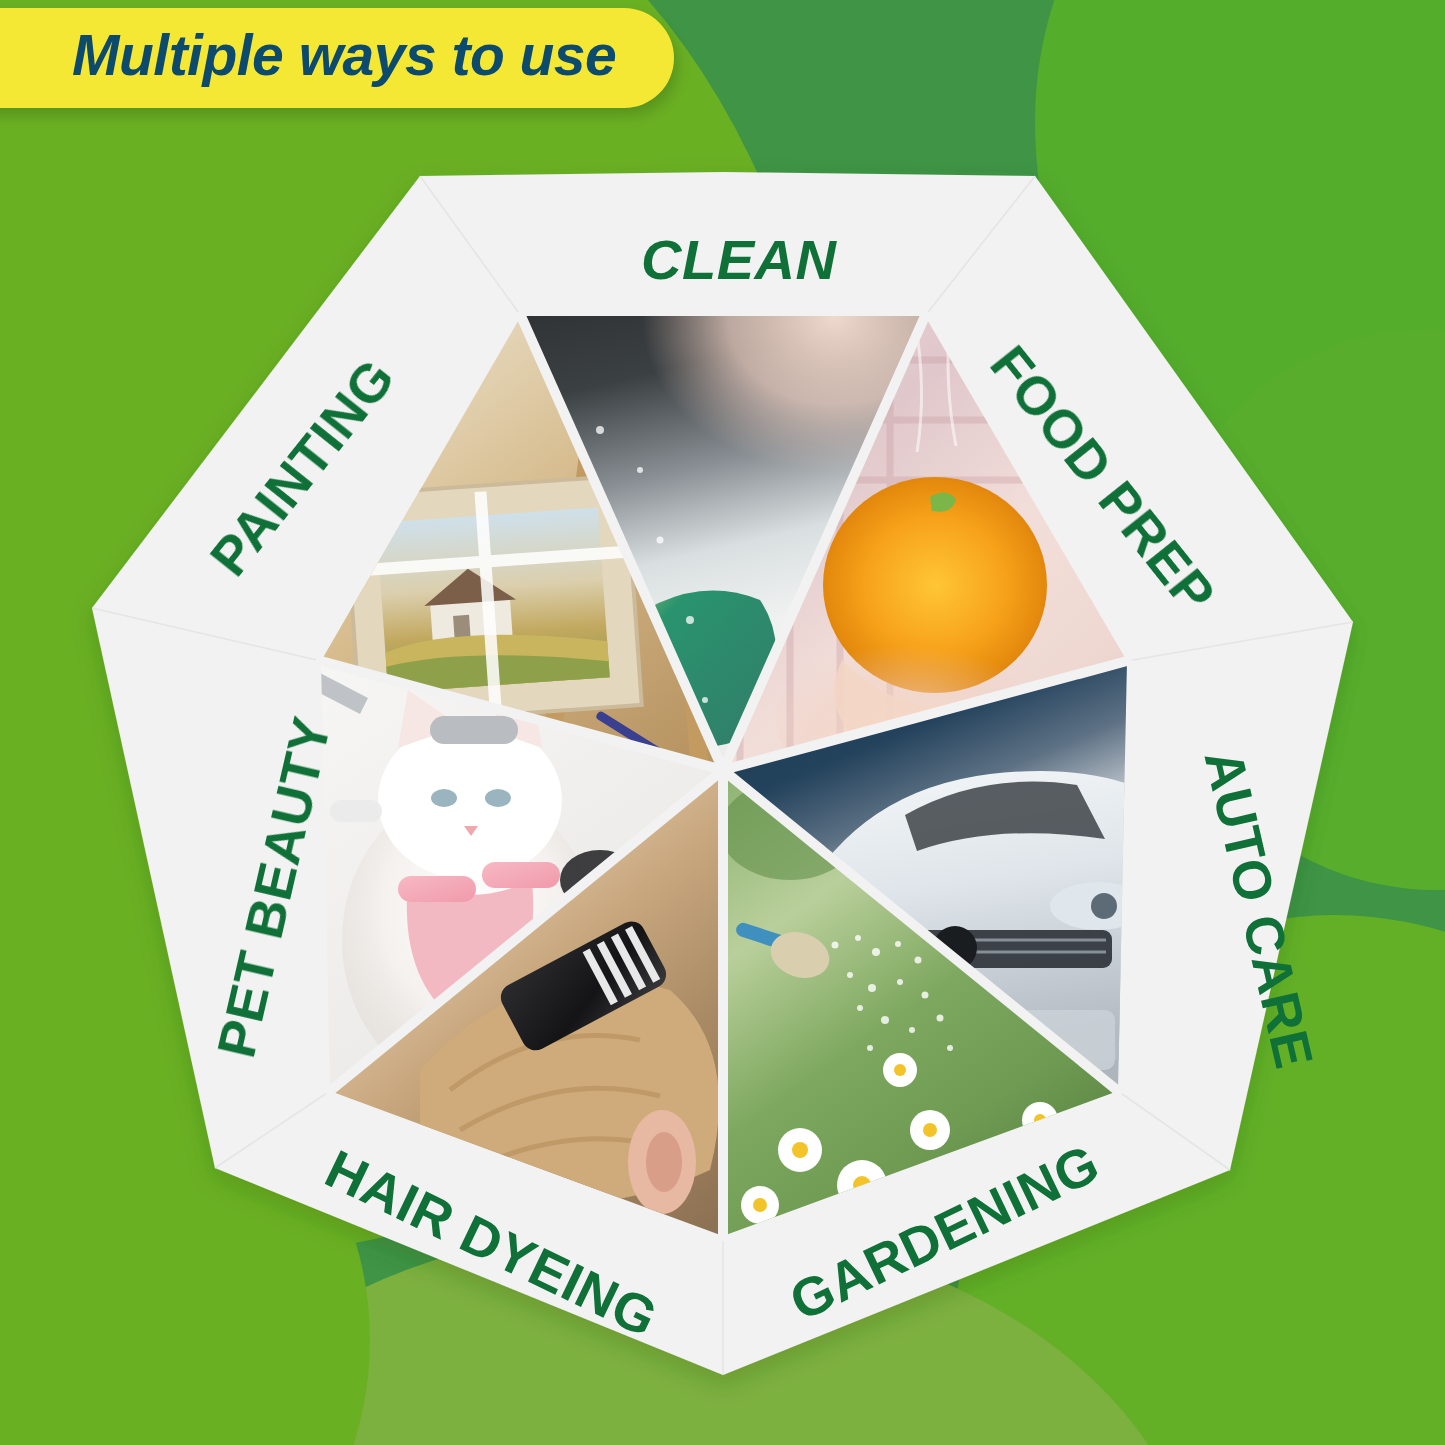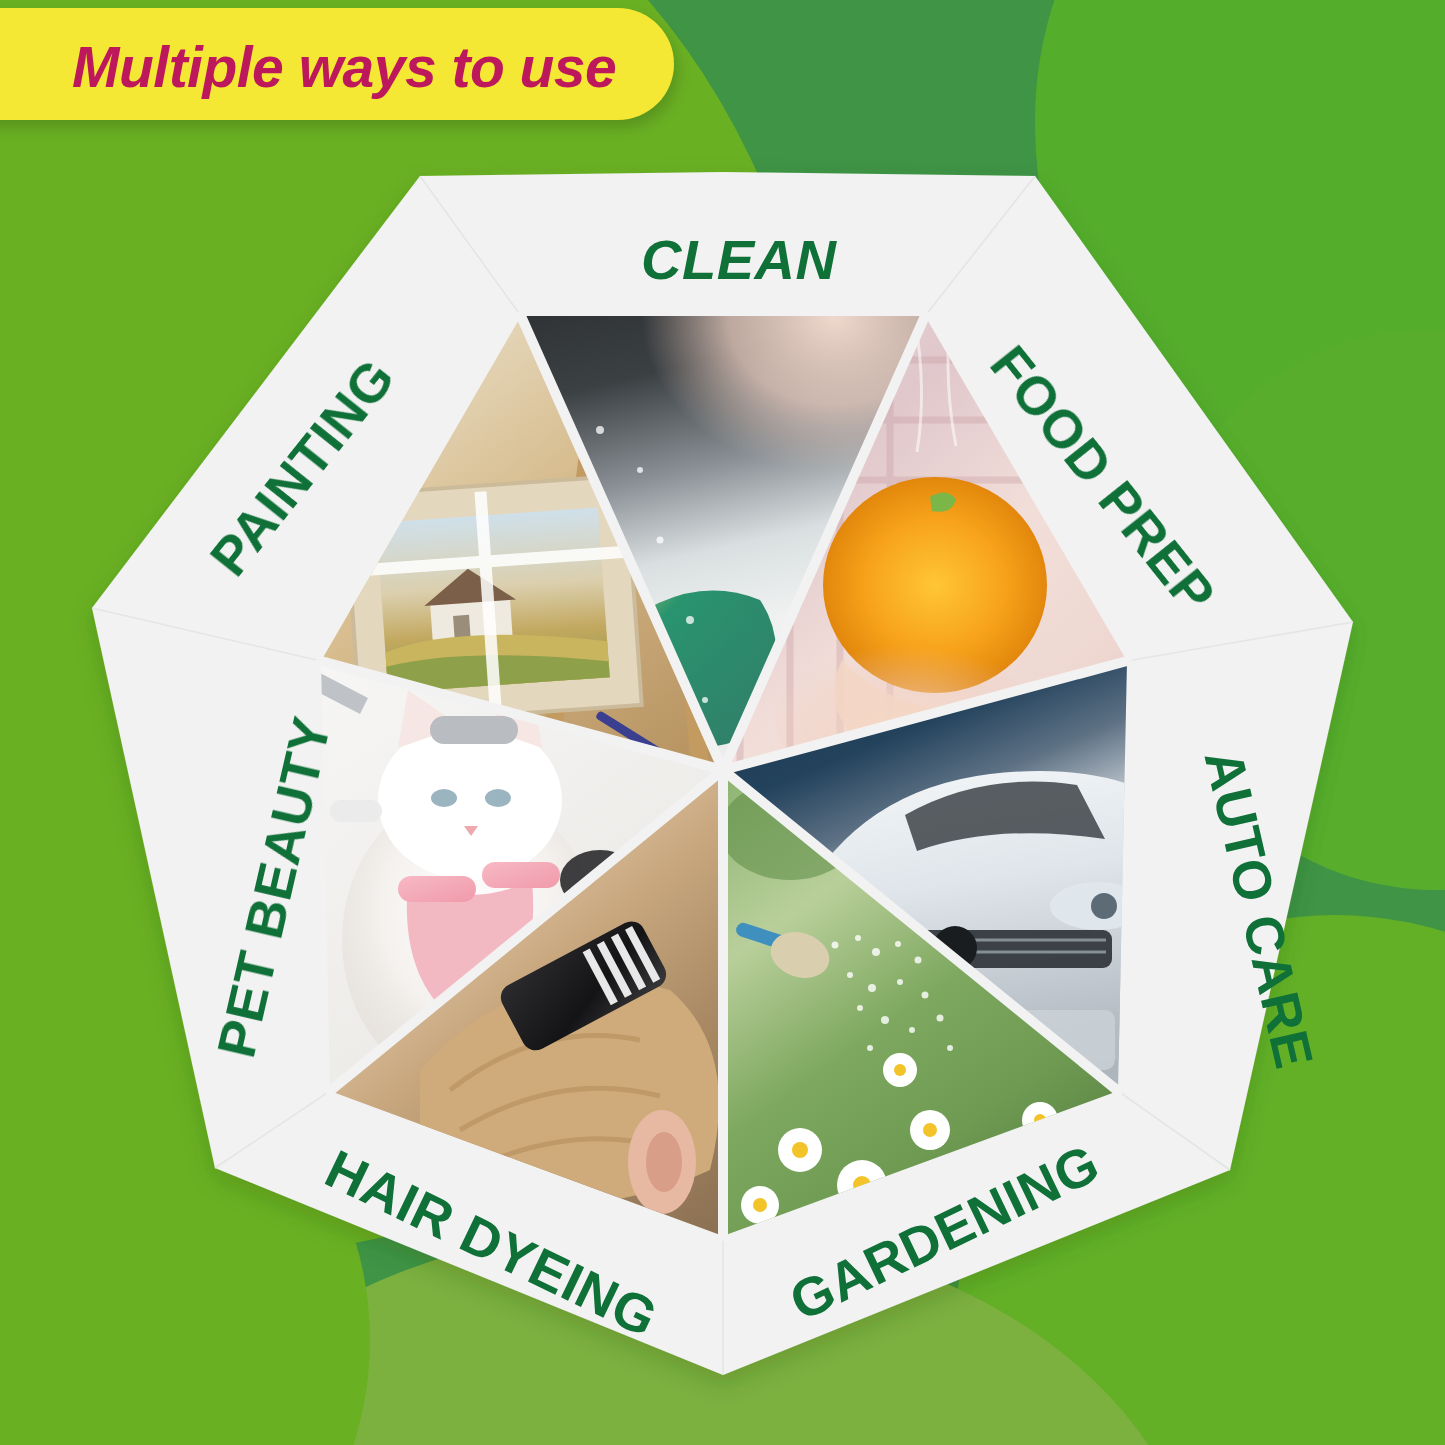--- a/index.html
+++ b/index.html
@@ -49,24 +49,23 @@
     position:absolute;left:-40px;top:8px;
     padding:18px 58px 22px 112px;
     background:#f5e834;
     border-radius:0 58px 58px 0;
     box-shadow:4px 8px 14px rgba(0,0,0,.16);
   }
   #badge span{
     display:block;
     font-size:57px;font-weight:bold;font-style:italic;
     letter-spacing:-0.5px;
-    color:#be185d;
+    color:#0c4a6e;
     white-space:nowrap;
     line-height:1.05;
-    margin-top:12px;
   }
 
   
   #wheel{position:absolute;left:0;top:0;width:1445px;height:1445px;}
   #wheel svg{display:block;}
 
   
   .lbl{
     position:absolute;
     color:#0f7038;

